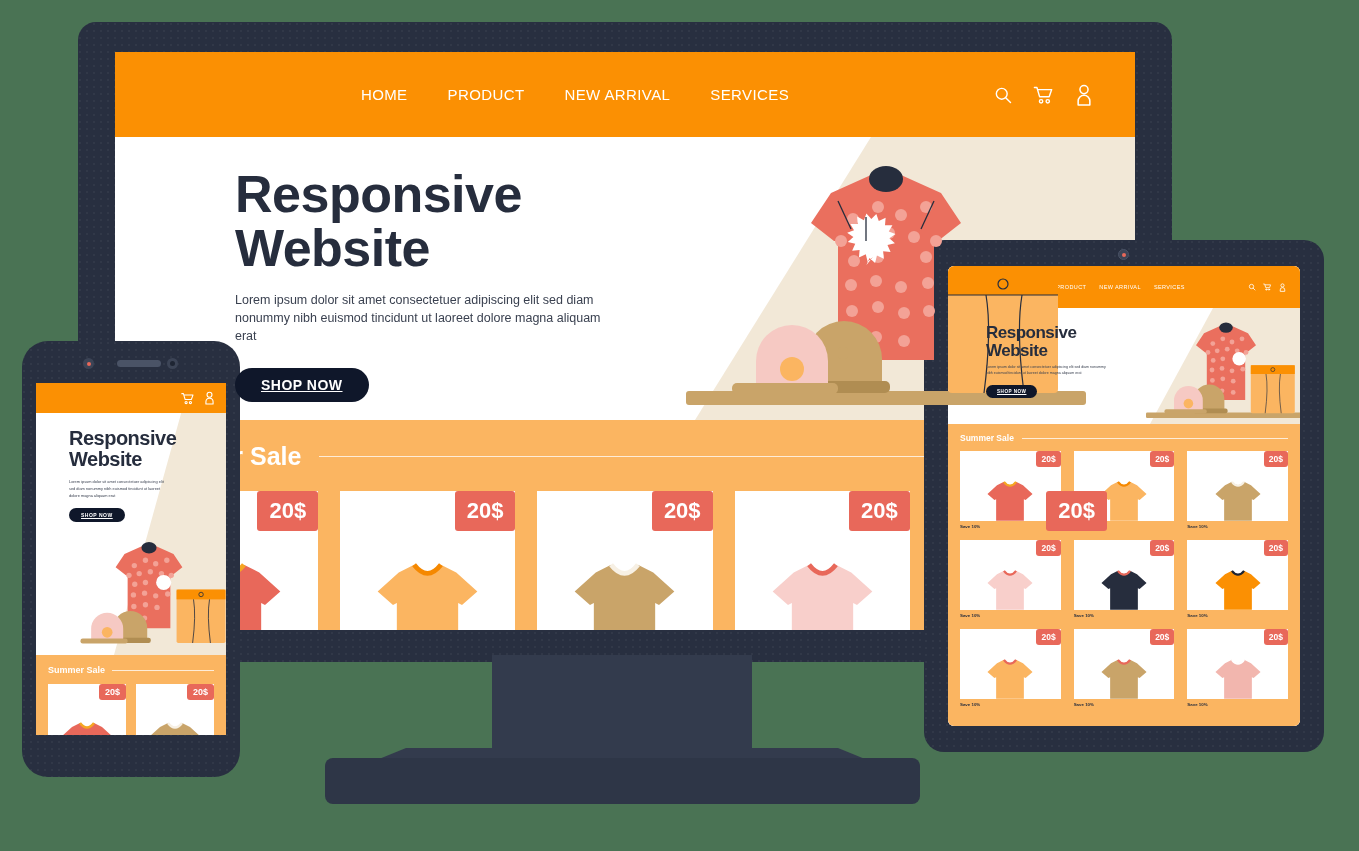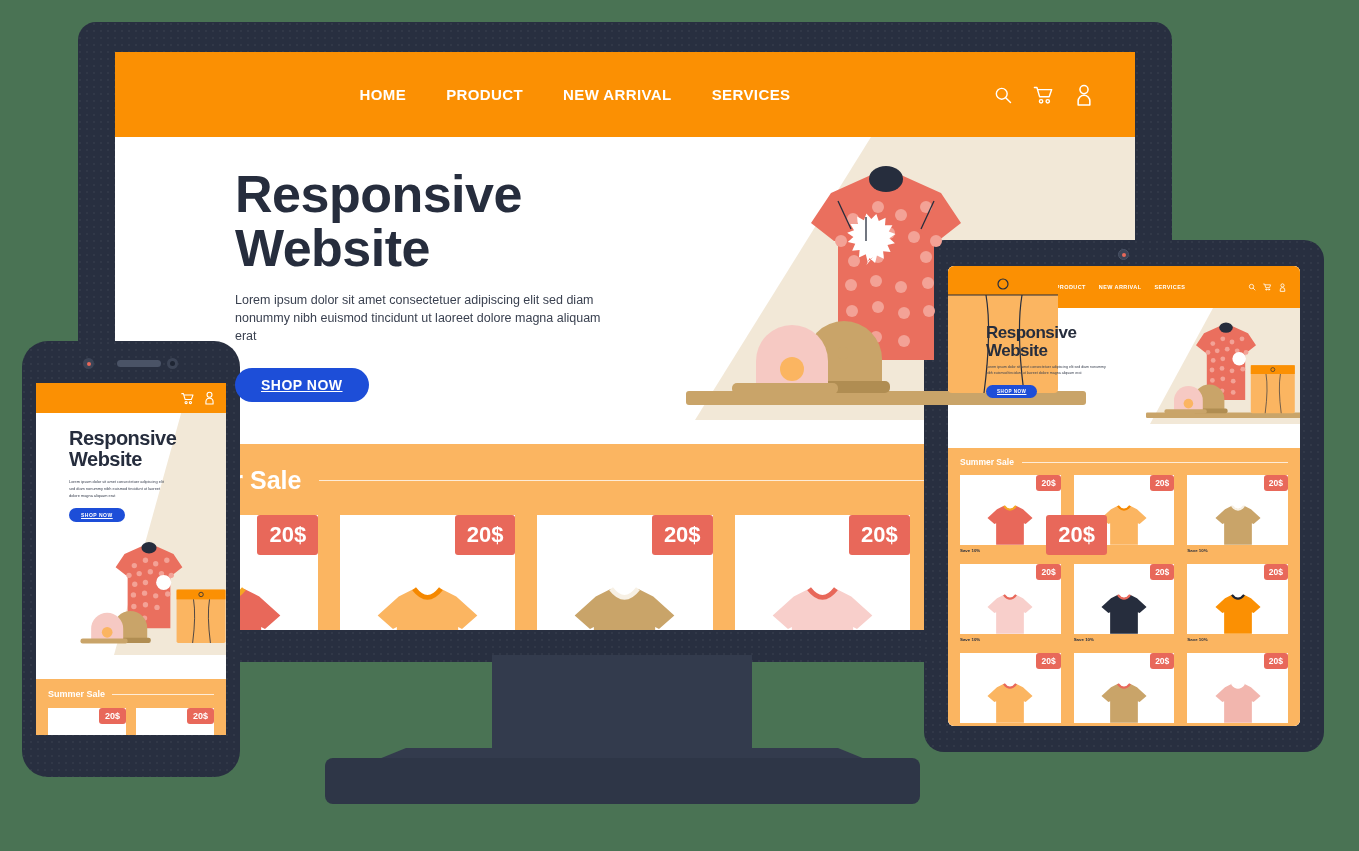--- a/index.html
+++ b/index.html
@@ -66,38 +66,38 @@
   }
   #phone-sensor::after {
     content:""; display:block; margin:3px auto 0; width:5px; height:5px;
     border-radius:50%; background:#1e2533;
   }
 
   
   .site { position:absolute; inset:0; background:#fff; display:flex; flex-direction:column; }
   .navbar { background:#fb9003; display:flex; align-items:center; flex:0 0 auto; }
   .nav-links { display:flex; margin-left:auto; }
-  .nav-links a { color:#fff; text-decoration:none; letter-spacing:.4px; font-weight:700;text-align:right; }
+  .nav-links a { color:#fff; text-decoration:none; letter-spacing:.4px; font-weight:400;text-align:right; }
   .nav-icons { display:flex; align-items:center; margin-left:auto; }
   .icon { display:block; }
   .icon svg { display:block; }
 
   .hero { position:relative; background:#fff; flex:0 0 auto; overflow:hidden;margin-left:16px; }
   .hero-cream {
     position:absolute; right:0; top:0; height:100%; background:#f2e8d7;
   }
   .hero-copy { position:relative; z-index:3; }
   .hero-title { color:#262d3d; font-weight:800; line-height:1.04; letter-spacing:-.5px; }
   .hero-sub { color:#3a4150; }
   .shop-btn {
-    display:inline-block; background:#1d4ed8; color:#fff; font-weight:800;
+    display:inline-block; background:#0f172a; color:#fff; font-weight:800;
     border-radius:100px; text-align:left; letter-spacing:.5px;
   }
 
-  .sale { background:#fbb561; flex:1 1 auto; overflow:hidden; position:relative;margin-top:24px; }
+  .sale { background:#fbb561; flex:1 1 auto; overflow:hidden; position:relative; }
   .sale-head { display:flex; align-items:center; }
   .sale-title { color:#fff; font-weight:800; white-space:nowrap; }
   .sale-rule { flex:1; height:1px; background:rgba(255,255,255,.75); }
   .grid { display:grid; }
   .card { position:relative; }
   .card-box {
     background:#fff; width:100%; display:flex; align-items:flex-end; justify-content:center;
   }
   .badge {
     position:absolute; right:0; top:0; background:#e8685a; color:#fff;

